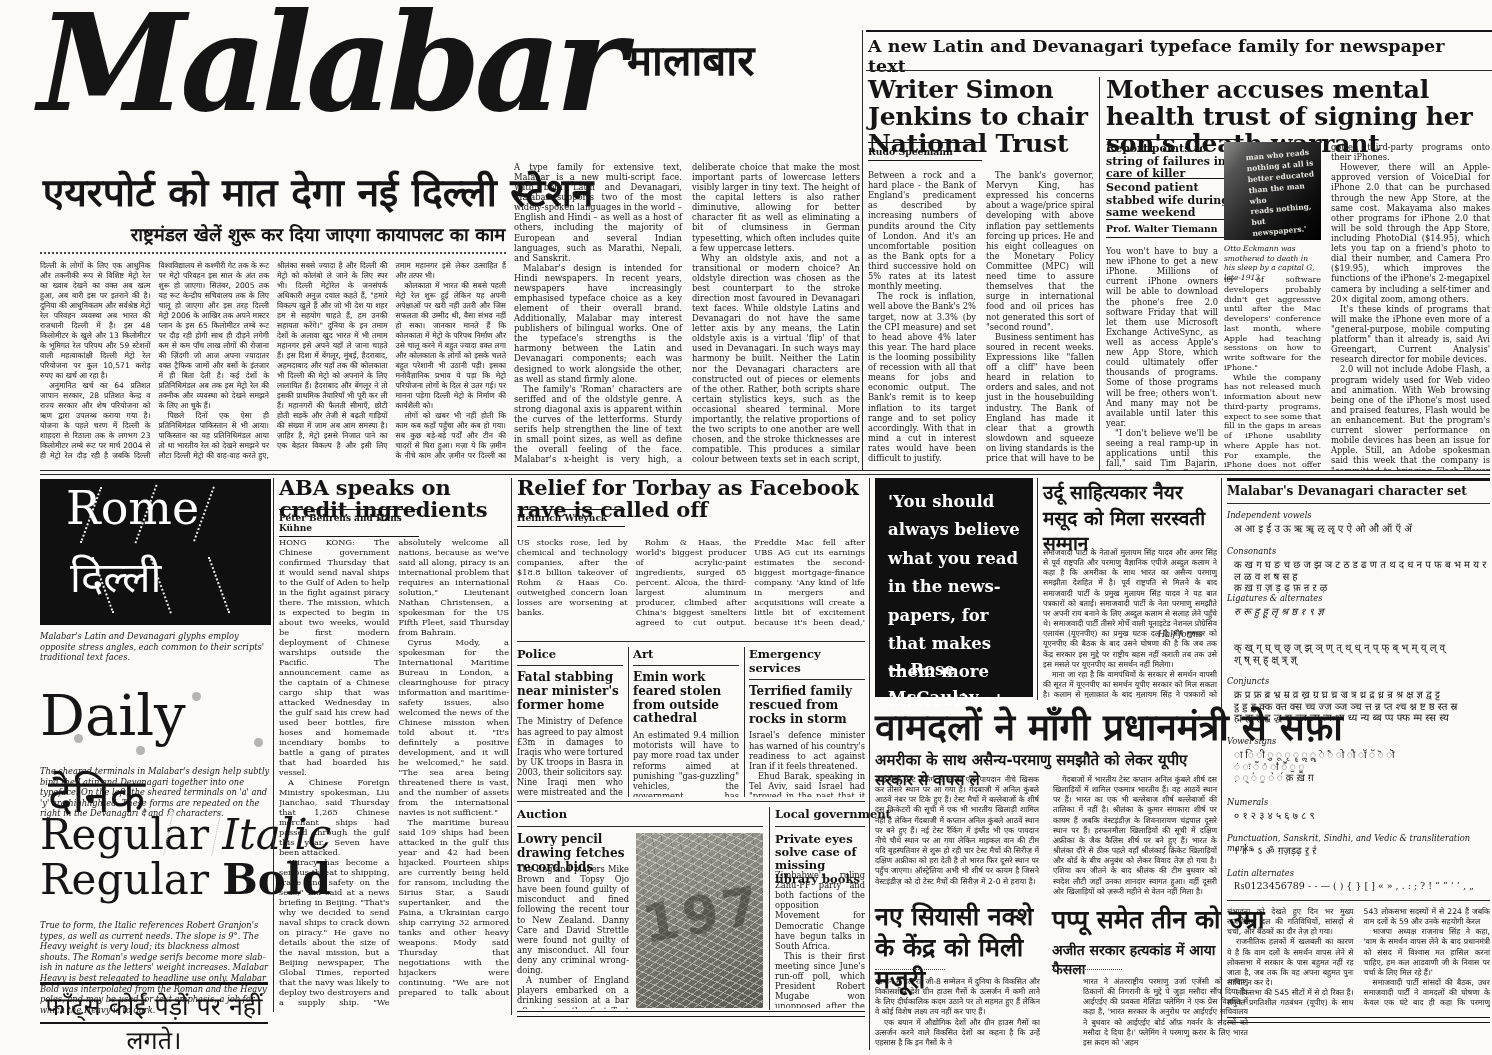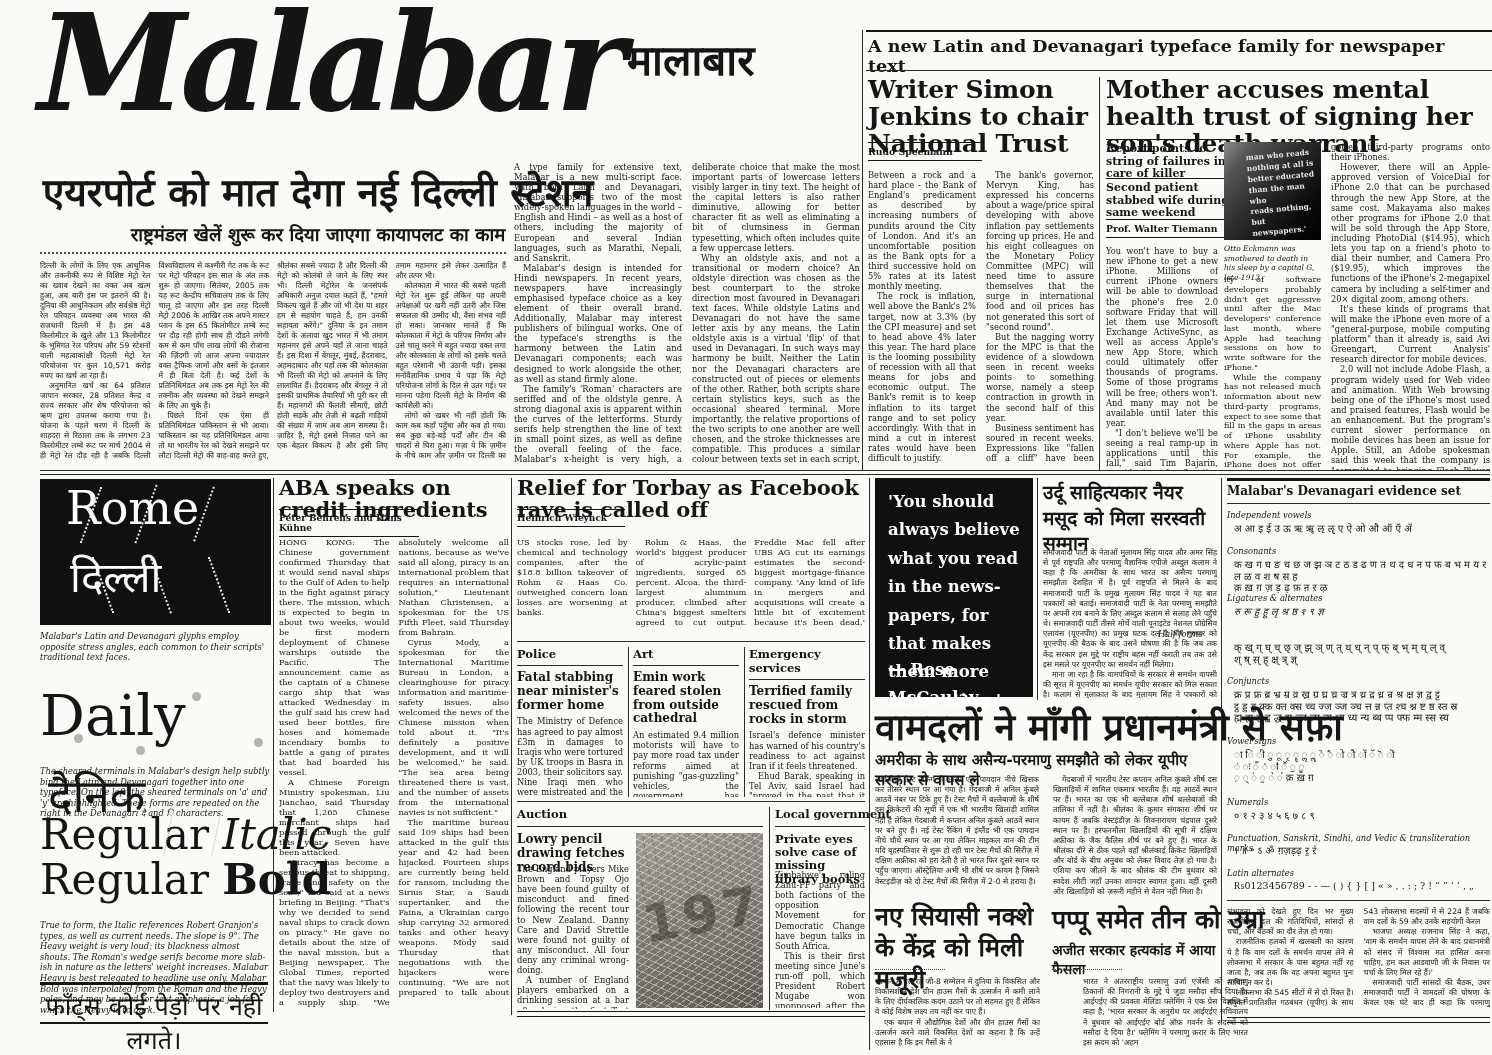--- a/index.html
+++ b/index.html
@@ -45,21 +45,20 @@
   <div class="hrule" style="left:866px;top:30px;width:626px;height:2px;background:#151515;"></div>
   <div class="abs serif" style="left:868px;top:36px;width:620px;font-size:17.5px;font-weight:bold;">A new Latin and Devanagari typeface family for newspaper text</div>
   <div class="hrule" style="left:866px;top:70px;width:626px;"></div>
 
   <div class="abs serif hl" style="left:868px;top:77px;width:226px;font-size:25px;">Writer Simon Jenkins to chair National Trust</div>
   <div class="abs byline" style="left:868px;top:142px;width:114px;">Rudo Speemann</div>
   <div class="abs body-col cols2 paras" style="left:868px;top:170px;width:226px;height:301px;">
       <p>Between a rock and a hard place - the Bank of England's predicament as described by increasing numbers of pundits around the City of London. And it's an uncomfortable position as the Bank opts for a third successive hold on 5% rates at its latest monthly meeting.</p>
       <p>The rock is inflation, well above the Bank's 2% target, now at 3.3% (by the CPI measure) and set to head above 4% later this year. The hard place is the looming possibility of recession with all that means for jobs and economic output. The Bank's remit is to keep inflation to its target range and to set policy accordingly. With that in mind a cut in interest rates would have been difficult to justify.</p>
       <p>The bank's governor, Mervyn King, has expressed his concerns about a wage/price spiral developing with above inflation pay settlements forcing up prices. He and his eight colleagues on the Monetary Policy Committee (MPC) will need time to assure themselves that the surge in international food and oil prices has not generated this sort of "second round".</p>
-      <p>But the nagging worry for the MPC is that the evidence of a slowdown seen in recent weeks points to something worse, namely a steep contraction in growth in the second half of this year.</p>
       <p>Business sentiment has soured in recent weeks. Expressions like "fallen off a cliff" have been heard in relation to orders and sales, and not just in the housebuilding industry. The Bank of England has made it clear that a growth slowdown and squeeze on living standards is the price that will have to be paid if inflation is to be forced back into the bottle.</p>
     </div>
 
   <div class="vrule" style="left:1099px;top:77px;height:394px;"></div>
 
   <div class="abs serif hl" style="left:1106px;top:77px;width:386px;font-size:25px;">Mother accuses mental health trust of signing her son's death warrant</div>
   <div class="abs deckline" style="left:1106px;top:139px;width:132px;border-top-width:1.6px;">Report points to string of failures in care of killer</div>
   <div class="abs deckline" style="left:1106px;top:178px;width:132px;">Second patient stabbed wife during same weekend</div>
   <div class="abs byline" style="left:1106px;top:219px;width:132px;border-top-width:1px;">Prof. Walter Tiemann</div>
   <div class="abs body-col paras" style="left:1106px;top:246px;width:112px;height:225px;">
@@ -259,21 +258,21 @@
   <div class="abs deva" style="left:1052px;top:901px;width:168px;font-size:25px;font-weight:bold;white-space:nowrap;">पप्पू समेत तीन को उम्रा</div>
   <div class="abs deva" style="left:1052px;top:940px;width:168px;font-size:14px;font-weight:bold;">अजीत सरकार हत्यकांड में आया फैसला</div>
   <div class="dotted" style="left:1052px;top:969px;width:70px;border-top-width:1.5px;"></div>
   <div class="abs hbody paras" style="left:1052px;top:977px;width:165px;height:74px;font-size:7.7px;margin-left:31px;">
       <p>भारत ने अंतरराष्ट्रीय परमाणु उर्जा एजेंसी को परमाणु ठिकानों की निगरानी के मुद्दे पे जुड़ा मसौदा सौंप दिया है। आईएईए की प्रवक्ता मेलिंडा फ्लेमिंग ने एक प्रेस विज्ञप्ति में कहा है, 'भारत सरकार के अनुरोध पर आईएईए सचिवालय ने बुधवार को आईएईए बोर्ड ऑफ़ गवर्नर के सदस्यों को मसौदा दे दिया है।' फ्लेमिंग ने परमाणु क़रार के लिए भारत इस क़दम को 'अहम</p>
     </div>
 
   <div class="vrule" style="left:1221px;top:478px;height:545px;"></div>
 
   <div class="hrule" style="left:1227px;top:478px;width:263px;height:2.5px;background:#151515;"></div>
-  <div class="abs serif" style="left:1227px;top:484px;width:263px;font-size:12px;font-weight:bold;">Malabar's Devanagari evidence set</div>
+  <div class="abs serif" style="left:1227px;top:484px;width:263px;font-size:12px;font-weight:bold;">Malabar's Devanagari character set</div>
   <div class="hrule" style="left:1227px;top:503px;width:263px;"></div>
 
   <div class="abs glabel" style="left:1227px;top:510px;">Independent vowels</div>
   <div class="abs gline" style="left:1227px;top:523px;width:256px;">अ आ इ ई उ ऊ ऋ ॠ ऌ ॡ ए ऐ ओ औ ऑ ऍ ॲ</div>
 
   <div class="abs glabel" style="left:1227px;top:546px;">Consonants</div>
   <div class="abs gline" style="left:1227px;top:559px;width:256px;">क ख ग घ ङ च छ ज झ ञ ट ठ ड ढ ण त थ द ध न प फ ब भ म य र ल ळ व श ष स ह
 क़ ख़ ग़ ज़ ड़ ढ़ फ़ ऩ ऱ ऴ</div>
 
   <div class="abs glabel" style="left:1227px;top:593px;">Ligatures &amp; alternates</div>

